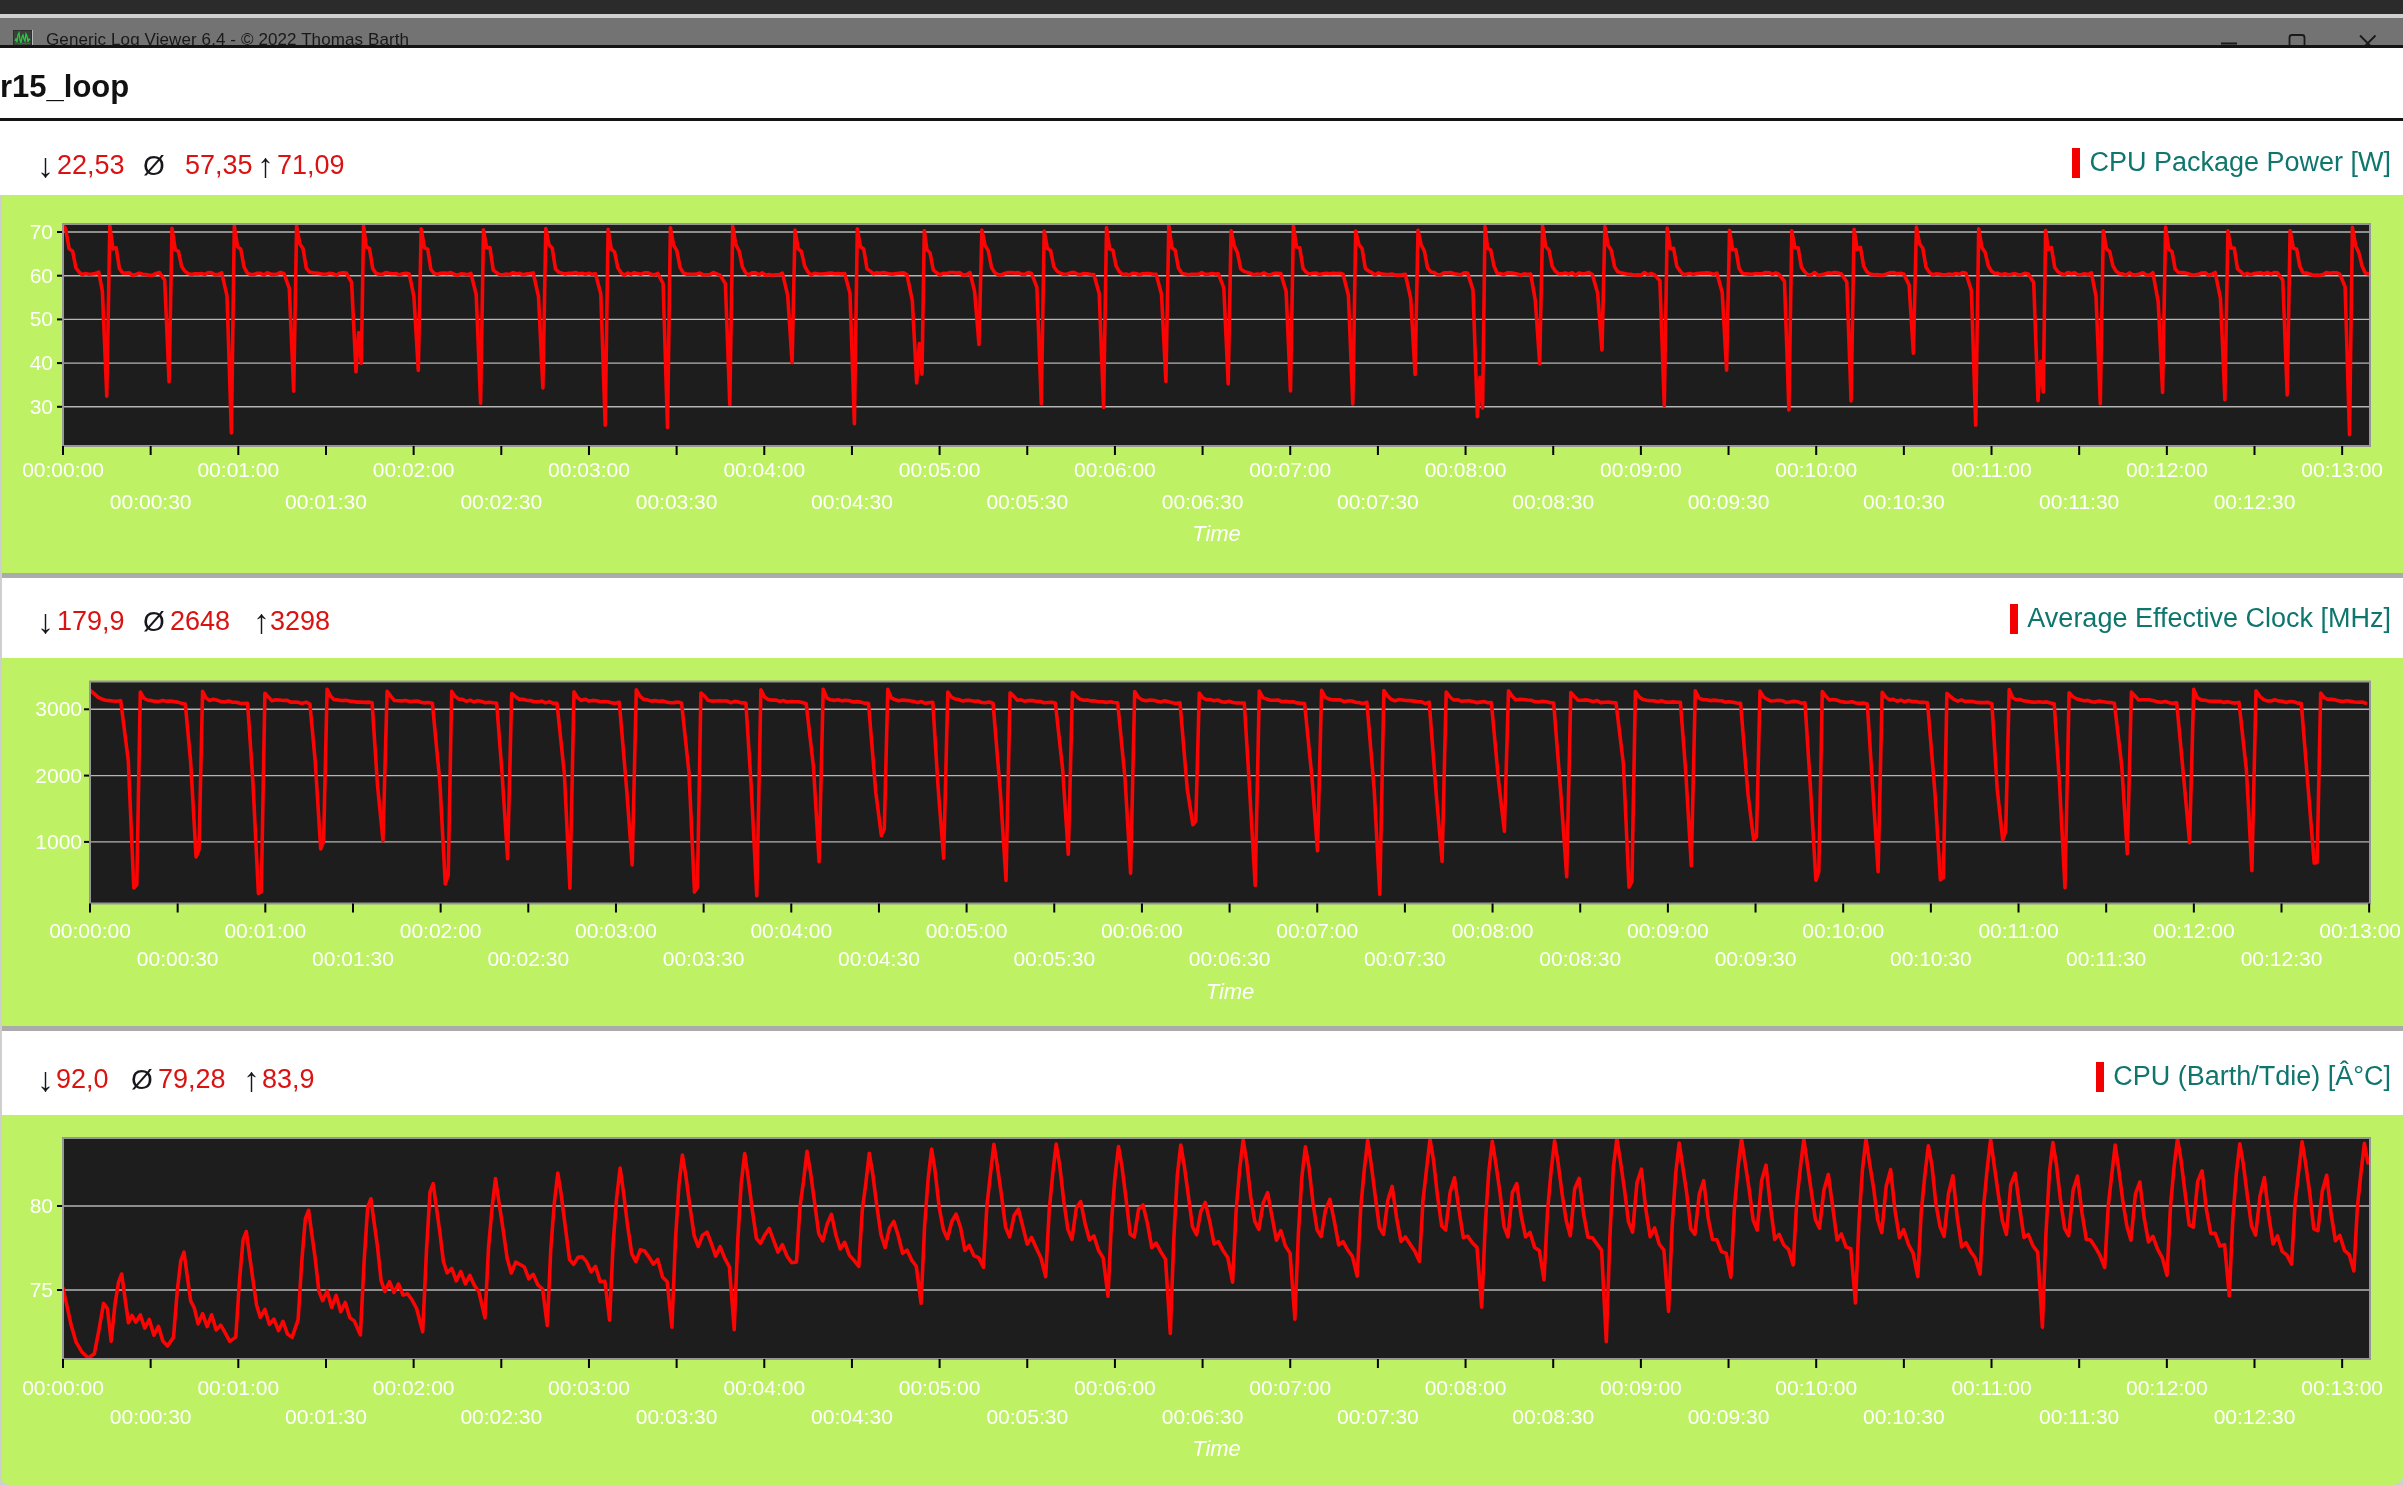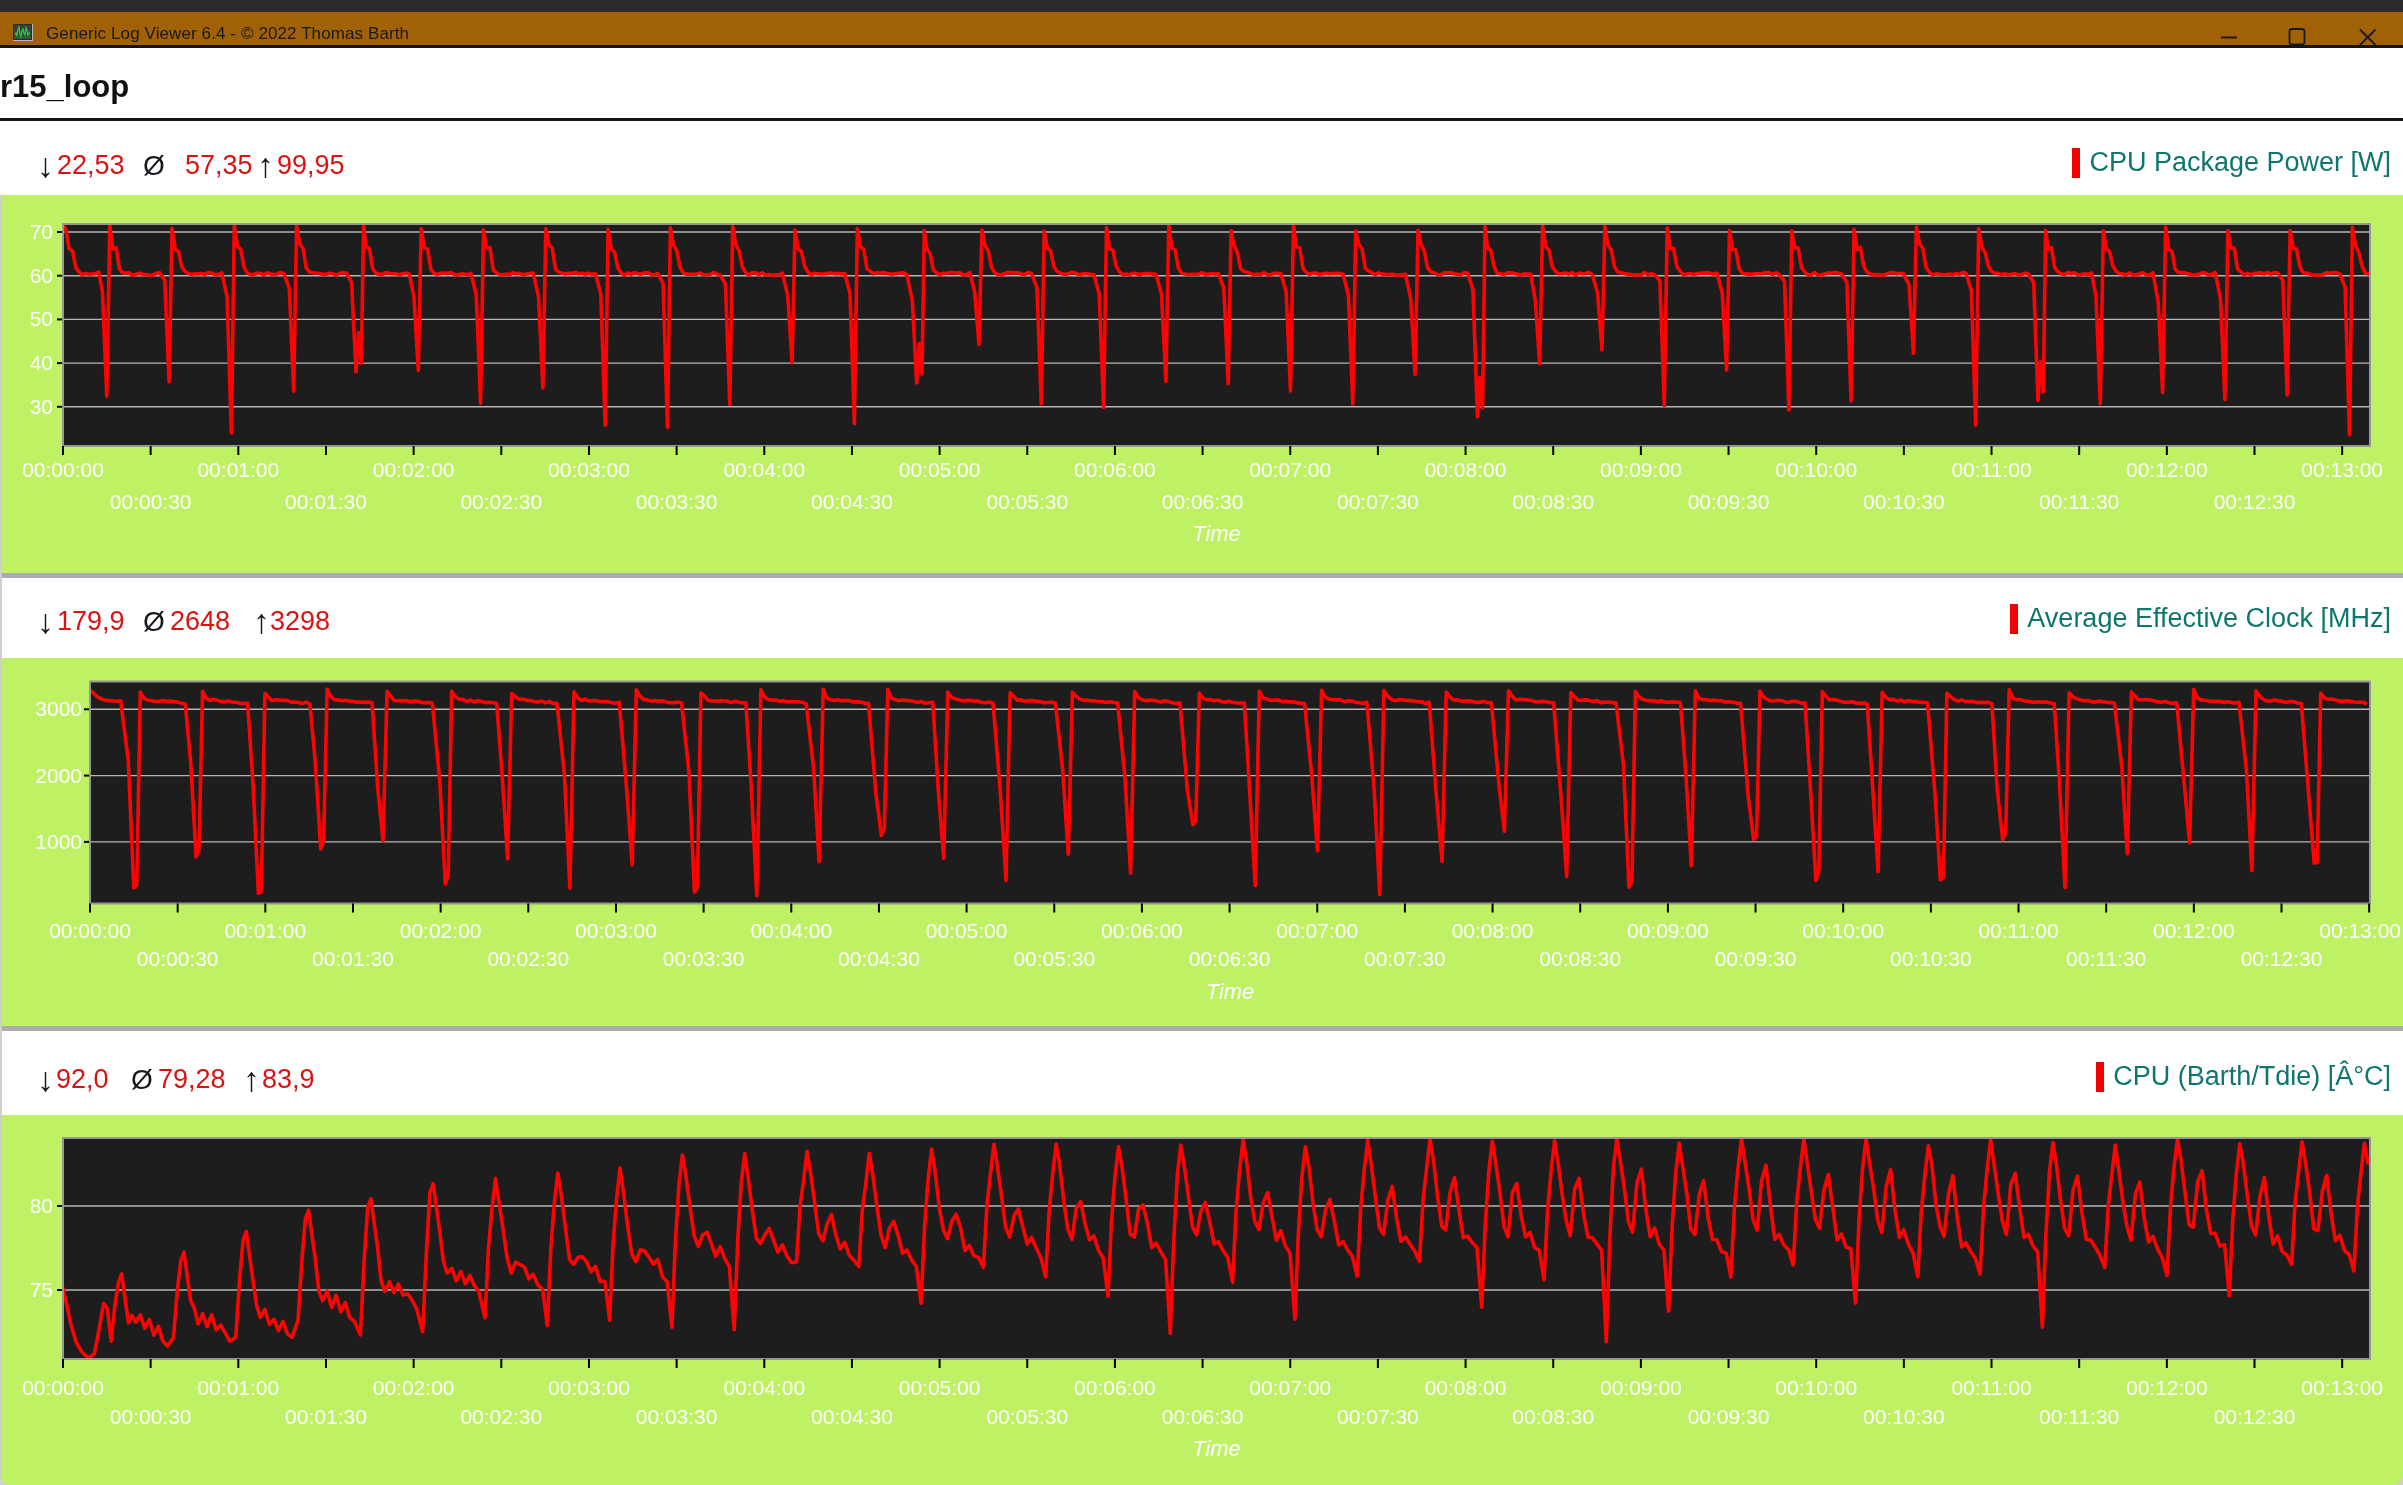--- a/index.html
+++ b/index.html
@@ -1,18 +1,18 @@
 <!DOCTYPE html>
 <html><head><meta charset="utf-8"><title>Generic Log Viewer</title><style>
 *{margin:0;padding:0;box-sizing:border-box}
 html,body{width:2403px;height:1485px;overflow:hidden}
 body{background:linear-gradient(#2b2b2b 0,#2b2b2b 14px,#cfcfcf 14px);font-family:"Liberation Sans",sans-serif}
 #win{position:absolute;left:0;top:0;width:2403px;height:1485px;border-radius:10px;overflow:hidden}
 #topline{position:absolute;left:0;top:0;width:100%;height:2px;background:#2b2b2b}
-#titlebar{position:absolute;left:0;top:12px;width:100%;height:43px;background:#a16207}
+#titlebar{position:absolute;left:0;top:18px;width:100%;height:43px;background:#737373}
 #title{position:absolute;left:46px;top:12px;font-size:17px;color:#191919;letter-spacing:.1px}
 .sepb{position:absolute;left:0;width:100%;background:#141414}
 .band{position:absolute;left:0;width:100%;background:#fff}
 #maintitle{position:absolute;left:0;top:69px;width:100%;text-align:left;font-size:31px;font-weight:bold;color:#111}
 .tok{position:absolute;font-size:27px;line-height:31px;white-space:pre}
 .sym{color:#16161d;font-size:28px}
 .arr{font-size:34px;line-height:45px}
 .val{color:#da1212}
 .headwrap{position:absolute;right:12px;height:31px;display:flex;align-items:center}
 .rbar{width:8px;height:30px;background:#f50000;margin-right:9px}
@@ -42,21 +42,21 @@
     <div id="maintitle">r15_loop</div>
     <div class="sepb" style="top:118px;height:3px"></div>
     <div class="band" style="top:121px;height:74px"></div>
     <div class="band" style="top:578px;height:80px"></div>
     <div class="band" style="top:1031px;height:84px"></div>
     <div class="tok sym arr" style="left:37px;top:143px">↓</div>
     <div class="tok val" style="left:57px;top:150px">22,53</div>
     <div class="tok sym" style="left:143px;top:150px">Ø</div>
     <div class="tok val" style="left:185px;top:150px">57,35</div>
     <div class="tok sym arr" style="left:257px;top:143px">↑</div>
-    <div class="tok val" style="left:277px;top:150px">99,95</div>
+    <div class="tok val" style="left:277px;top:150px">71,09</div>
     <div class="headwrap" style="top:147px">
       <div class="rbar"></div>
       <div class="head">CPU Package Power [W]</div>
     </div>
     <div class="tok sym arr" style="left:37px;top:599px">↓</div>
     <div class="tok val" style="left:57px;top:606px">179,9</div>
     <div class="tok sym" style="left:143px;top:606px">Ø</div>
     <div class="tok val" style="left:170px;top:606px">2648</div>
     <div class="tok sym arr" style="left:253px;top:599px">↑</div>
     <div class="tok val" style="left:270px;top:606px">3298</div>

